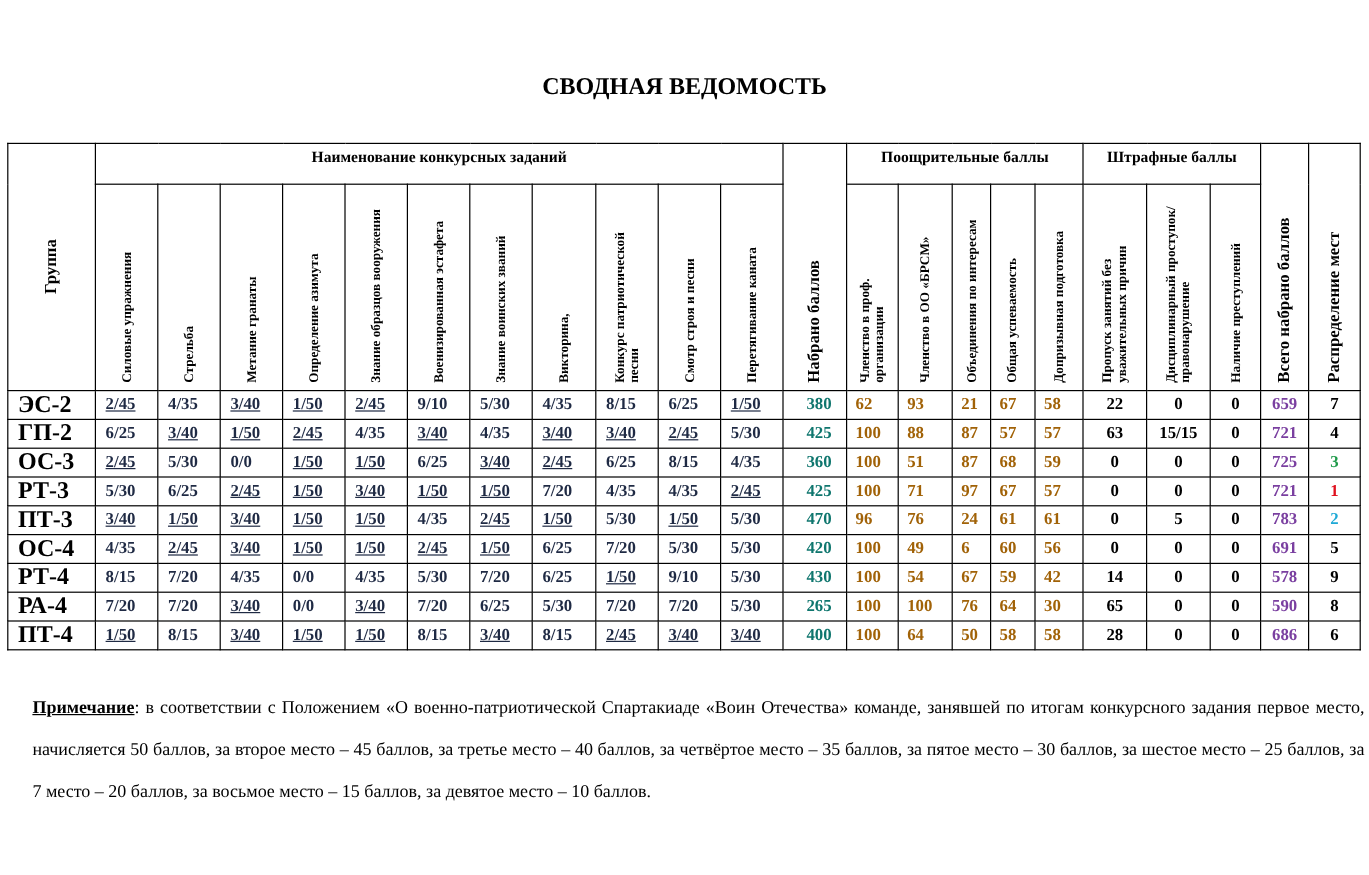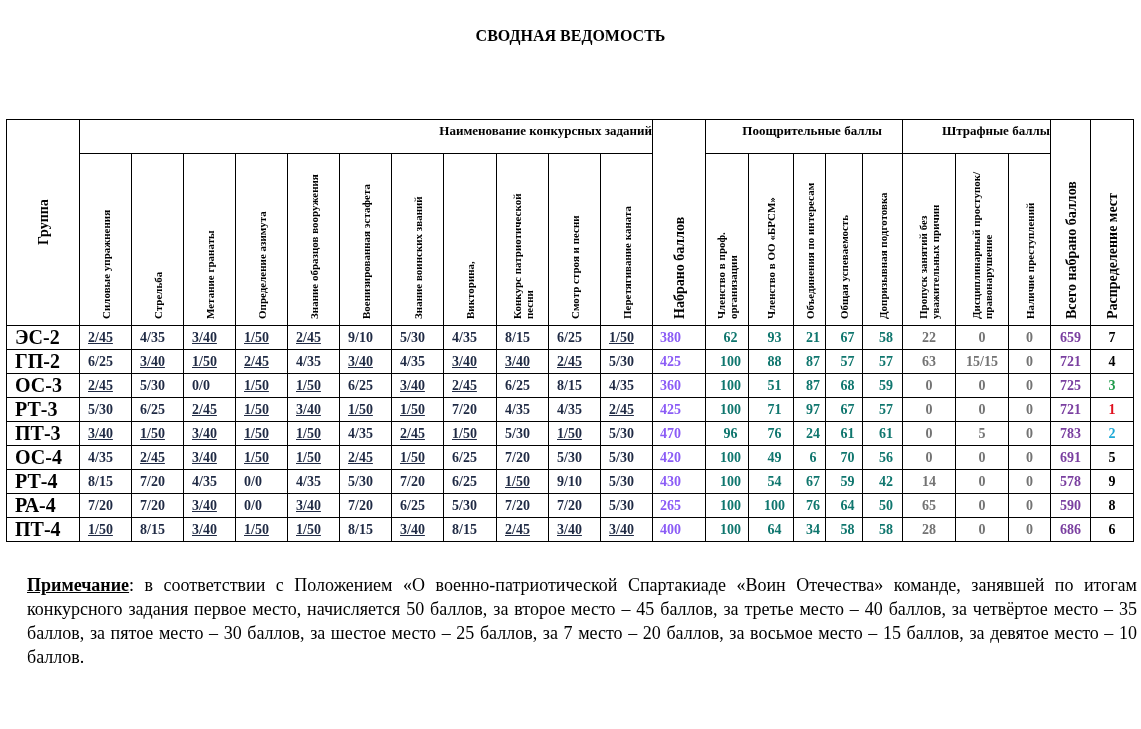--- a/index.html
+++ b/index.html
@@ -1,40 +1,40 @@
 <!DOCTYPE html>
 <html><head>
 <meta charset="utf-8">
 <style>
   html, body { margin: 0; padding: 0; background: #ffffff; }
   body { width: 1141px; height: 729px; position: relative; overflow: hidden;
          font-family: "Liberation Serif", "DejaVu Serif", serif; color: #000; }
   .title-block { position: absolute; top: 24px; left: 0; width: 1141px; text-align: center; }
-  .title-block div { font-weight: bold; font-size: 16px; line-height: 24px; }
+  .title-block div { font-weight: bold; font-size: 20px; line-height: 24px; margin-top: 36px; }
   table.grid { position: absolute; top: 119px; left: 6px; border-collapse: collapse; table-layout: fixed; }
   table.grid td, table.grid th { border: 1.5px solid #000; padding: 0; }
   th { font-weight: bold; }
-  .hdr-group { font-size: 13px; text-align: right; vertical-align: top; padding-top: 3px !important; line-height: 15px; }
+  .hdr-group { font-size: 13px; text-align: center; vertical-align: top; padding-top: 3px !important; line-height: 15px; }
   .vert-wrap { position: relative; width: 100%; height: 100%; }
   .vert { position: absolute; left: 50%; bottom: 6px; transform-origin: left bottom;
           transform: rotate(-90deg) translate(0, 50%); white-space: nowrap; font-size: 11px;
           font-weight: bold; line-height: 12px; text-align: left; }
   .vert.big { font-size: 14px; line-height: 15px; }
   .vert.two { white-space: normal; width: 150px; }
   td.cell { height: 23px; text-align: center; font-weight: bold; font-size: 14px; vertical-align: middle; }
   td.group-name { font-size: 20px; text-align: left; padding-left: 8px !important; font-weight: bold; }
   td.task { color: #1f2a44; text-align: left; padding-left: 8px !important; }
   td.task.u span { text-decoration: underline; }
-  td.total { color: #8b5cf6; text-align: left; padding-left: 7px !important; }
-  td.enc { color: #0f766e; text-align: center; padding-left: 7px !important; }
-  td.pen { color: #737373; }
+  td.total { color: #0f766e; text-align: center; padding-left: 7px !important; }
+  td.enc { color: #a16207; text-align: left; padding-left: 7px !important; }
+  td.pen { color: #000000; }
   td.grand { color: #7a3fa0; }
   td.place { color: #000; }
-  .note { position: absolute; top: 573px; left: 27px; width: 1110px; font-size: 18px;
-          line-height: 24px; text-align: justify; }
+  .note { position: absolute; top: 573px; left: 27px; width: 1110px; font-size: 15px;
+          line-height: 35px; text-align: justify; }
   .note .lbl { font-weight: bold; text-decoration: underline; }
 </style>
 </head>
 <body>
 
 <div class="title-block">
   <div>СВОДНАЯ ВЕДОМОСТЬ</div>
 </div>
 
 <table class="grid">
@@ -323,21 +323,21 @@
         <td class="cell task u"><span>2/45</span></td>
         <td class="cell task u"><span>1/50</span></td>
         <td class="cell task"><span>6/25</span></td>
         <td class="cell task"><span>7/20</span></td>
         <td class="cell task"><span>5/30</span></td>
         <td class="cell task"><span>5/30</span></td>
         <td class="cell total">420</td>
         <td class="cell enc">100</td>
         <td class="cell enc">49</td>
         <td class="cell enc">6</td>
-        <td class="cell enc">70</td>
+        <td class="cell enc">60</td>
         <td class="cell enc">56</td>
         <td class="cell pen">0</td>
         <td class="cell pen">0</td>
         <td class="cell pen">0</td>
         <td class="cell grand">691</td>
         <td class="cell place">5</td>
       </tr>
       <tr>
         <td class="cell group-name">РТ-4</td>
         <td class="cell task"><span>8/15</span></td>
@@ -374,21 +374,21 @@
         <td class="cell task"><span>6/25</span></td>
         <td class="cell task"><span>5/30</span></td>
         <td class="cell task"><span>7/20</span></td>
         <td class="cell task"><span>7/20</span></td>
         <td class="cell task"><span>5/30</span></td>
         <td class="cell total">265</td>
         <td class="cell enc">100</td>
         <td class="cell enc">100</td>
         <td class="cell enc">76</td>
         <td class="cell enc">64</td>
-        <td class="cell enc">50</td>
+        <td class="cell enc">30</td>
         <td class="cell pen">65</td>
         <td class="cell pen">0</td>
         <td class="cell pen">0</td>
         <td class="cell grand">590</td>
         <td class="cell place">8</td>
       </tr>
       <tr>
         <td class="cell group-name">ПТ-4</td>
         <td class="cell task u"><span>1/50</span></td>
         <td class="cell task"><span>8/15</span></td>
@@ -397,21 +397,21 @@
         <td class="cell task u"><span>1/50</span></td>
         <td class="cell task"><span>8/15</span></td>
         <td class="cell task u"><span>3/40</span></td>
         <td class="cell task"><span>8/15</span></td>
         <td class="cell task u"><span>2/45</span></td>
         <td class="cell task u"><span>3/40</span></td>
         <td class="cell task u"><span>3/40</span></td>
         <td class="cell total">400</td>
         <td class="cell enc">100</td>
         <td class="cell enc">64</td>
-        <td class="cell enc">34</td>
+        <td class="cell enc">50</td>
         <td class="cell enc">58</td>
         <td class="cell enc">58</td>
         <td class="cell pen">28</td>
         <td class="cell pen">0</td>
         <td class="cell pen">0</td>
         <td class="cell grand">686</td>
         <td class="cell place">6</td>
       </tr>
     </tbody>
 </table>

